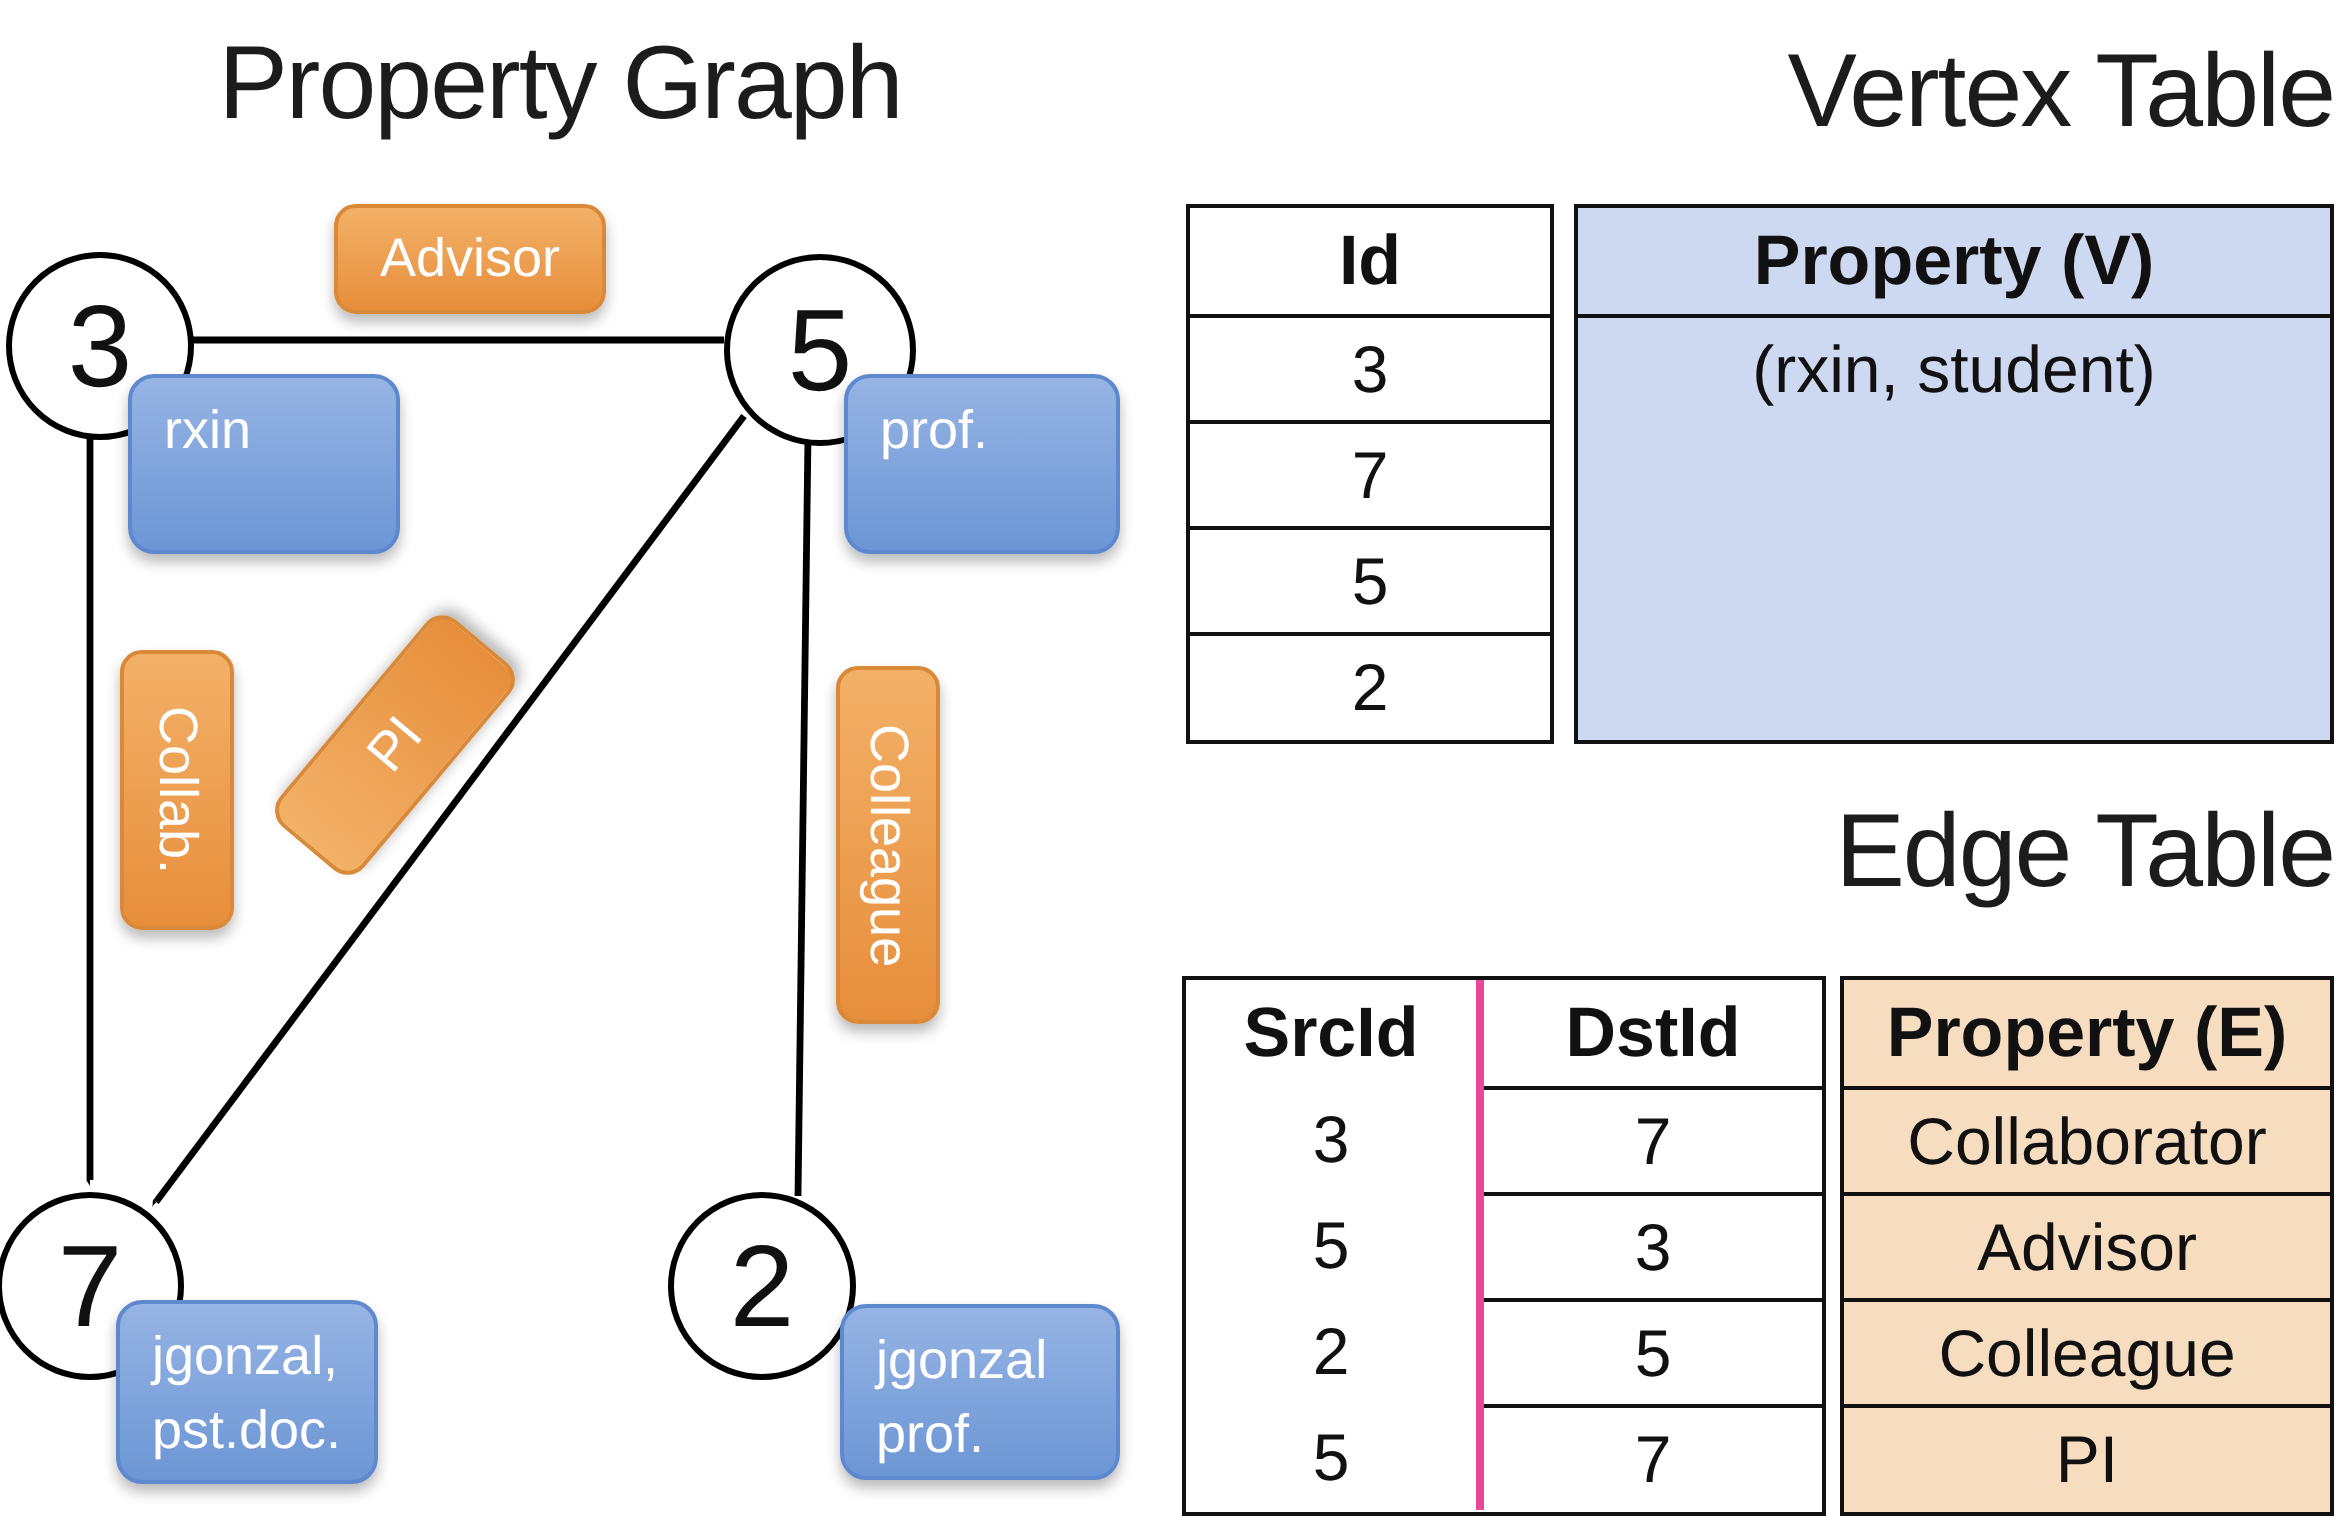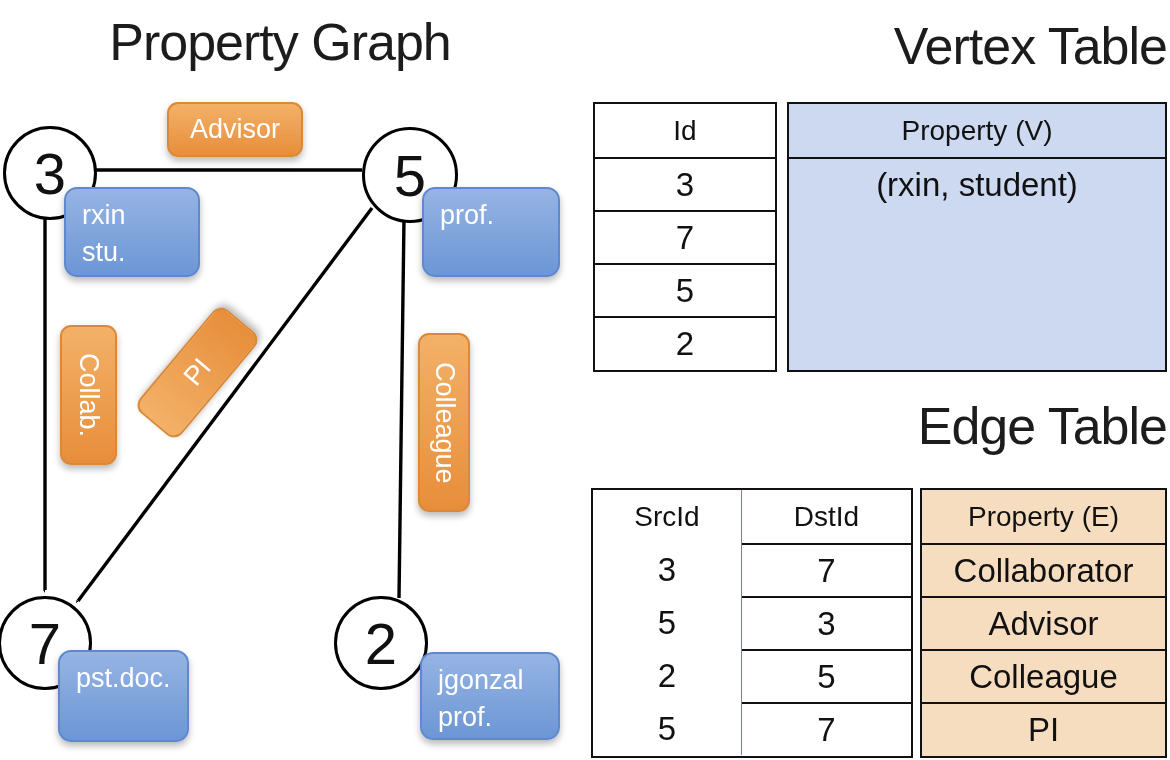--- a/index.html
+++ b/index.html
@@ -33,23 +33,23 @@
         box-shadow:0 4px 7px rgba(0,0,0,.28);}
   .ebox.vert{writing-mode:vertical-rl;}
   .ebox.tilt{transform:rotate(-140deg);}
 
   
   .tblbox{position:absolute;box-sizing:border-box;border:2.5px solid #111;background:#fff;}
   .cell{height:53px;box-sizing:border-box;border-top:2px solid #111;
         display:flex;align-items:center;justify-content:center;
         font-size:33px;font-weight:300;white-space:nowrap;}
   .cell:first-child,.row:first-child .cell{border-top:none;}
-  .cell.head{font-weight:normal;font-size:28px;}
+  .cell.head{font-weight:bold;font-size:35px;}
   .row{display:flex;}
-  .row .c1{width:149px;border-right:1px solid #ec4899;}
+  .row .c1{width:149px;border-right:4px solid #ec4899;}
   .row .c2{flex:1;}
   .bluebg{background:#CDD9F1;}
   .tanbg{background:#F6DDC0;}
 
   svg{position:absolute;left:0;top:0;}
 </style>
 </head>
 <body>
 
 <div class="stage">
@@ -81,26 +81,26 @@
   </div>
   <div class="node" style="left:-2px;top:596px;width:88px;height:88px;">
     <span>7</span>
   </div>
   <div class="node" style="left:334px;top:596px;width:88px;height:88px;">
     <span>2</span>
   </div>
 
   <div class="vbox" style="left:64px;top:187px;width:136px;height:90px;">
     <div>rxin</div>
-    <div>stu.</div>
   </div>
   <div class="vbox" style="left:422px;top:187px;width:138px;height:90px;">
     <div>prof.</div>
   </div>
   <div class="vbox" style="left:58px;top:650px;width:131px;height:92px;">
+    <div>jgonzal,</div>
     <div>pst.doc.</div>
   </div>
   <div class="vbox" style="left:420px;top:652px;width:140px;height:88px;">
     <div>jgonzal</div>
     <div>prof.</div>
   </div>
 
   <div class="big-title" style="left:593px;top:16px;width:574px;text-align:right;">Vertex Table</div>
 
   <div class="tblbox" style="left:593px;top:102px;width:184px;height:270px;">

